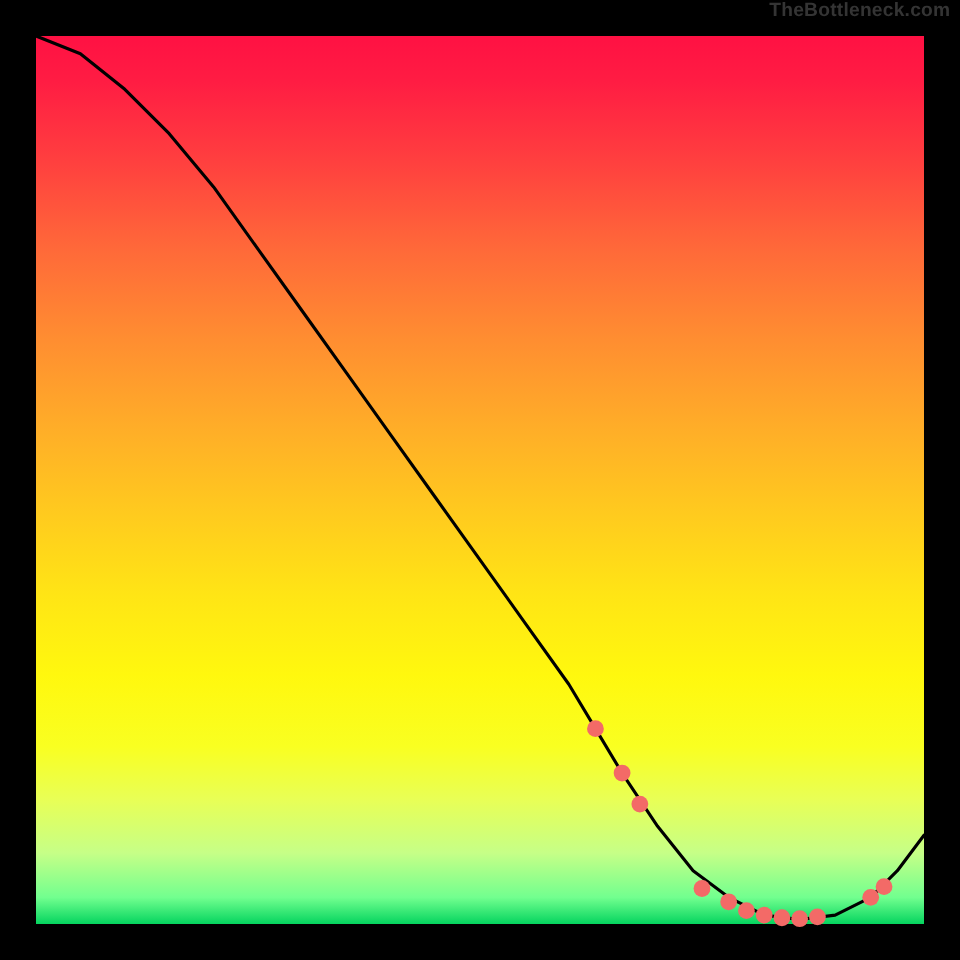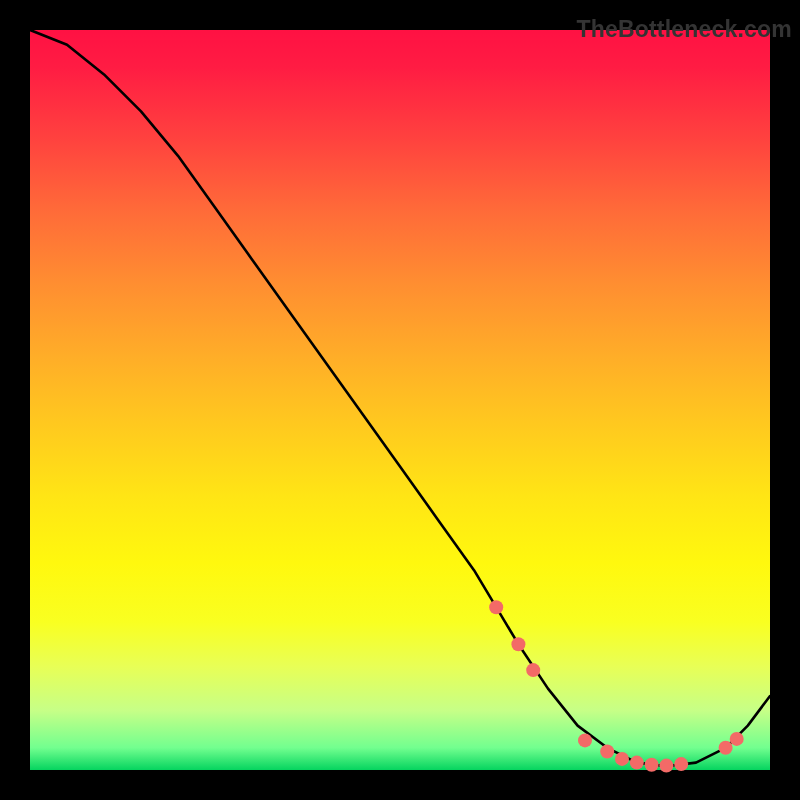--- a/index.html
+++ b/index.html
@@ -12,24 +12,24 @@
     font-family: Arial, Helvetica, sans-serif;
   }
   .frame {
     position: relative;
     width: 800px;
     height: 800px;
     background: #000;
   }
   .watermark {
     position: absolute;
-    top: 16px;
+    top: 0;
     right: 8px;
     color: #343434;
-    font-size: 23px;
+    font-size: 16px;
     font-weight: 600;
     font-family: Arial, Helvetica, sans-serif;
     letter-spacing: 0.2px;
     z-index: 5;
   }
   .plot {
     position: absolute;
     left: 30px;
     top: 30px;
     width: 740px;

